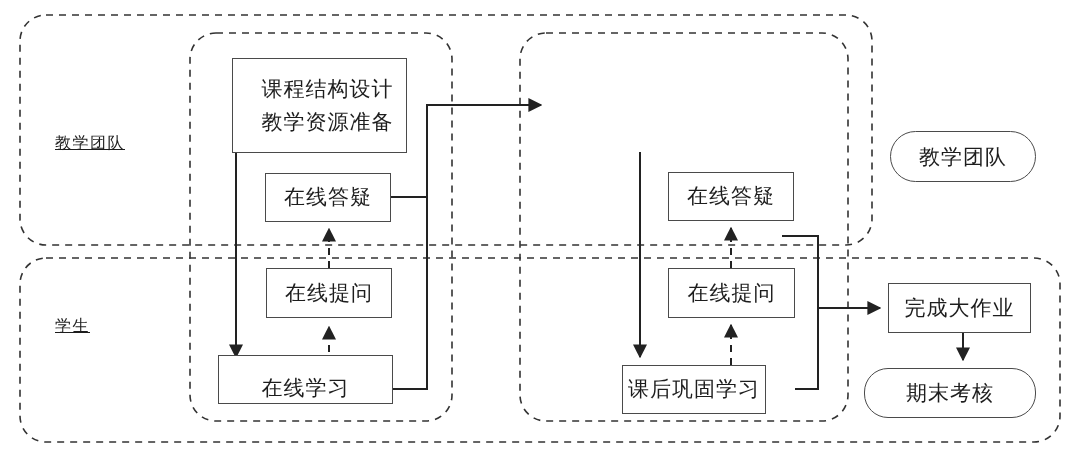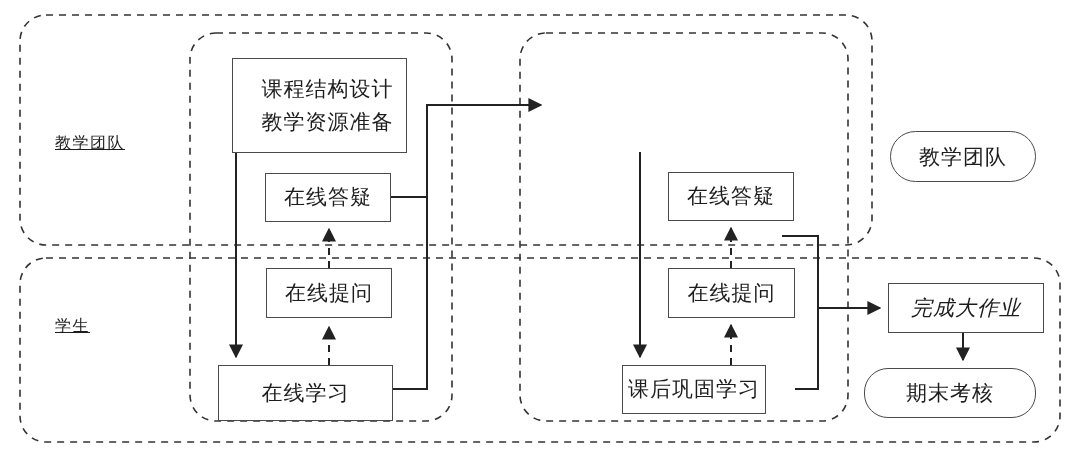--- a/index.html
+++ b/index.html
@@ -105,38 +105,38 @@
   </div>
 
   <div class="node" style="left:265px;top:173px;width:126px;height:49px;">
     <span class="ln">在线答疑</span>
   </div>
 
   <div class="node" style="left:266px;top:268px;width:126px;height:50px;">
     <span class="ln">在线提问</span>
   </div>
 
-  <div class="node" style="left:218px;top:365px;width:175px;height:56px;">
+  <div class="node" style="left:218px;top:355px;width:175px;height:49px;justify-content:flex-end;">
     <span class="ln">在线学习</span>
   </div>
 
 
   <div class="node" style="left:668px;top:172px;width:126px;height:49px;">
     <span class="ln">在线答疑</span>
   </div>
 
   <div class="node" style="left:668px;top:268px;width:127px;height:50px;">
     <span class="ln">在线提问</span>
   </div>
 
   <div class="node" style="left:622px;top:365px;width:144px;height:49px;">
     <span class="ln">课后巩固学习</span>
   </div>
 
-  <div class="node" style="left:888px;top:283px;width:156px;height:50px;font-style:italic;">
+  <div class="node" style="left:888px;top:283px;width:143px;height:50px;">
     <span class="ln">完成大作业</span>
   </div>
 
   <div class="node" style="left:864px;top:368px;width:172px;height:50px;border-radius:24px;">
     <span class="ln">期末考核</span>
   </div>
 
 </div>
 
 </body></html>

